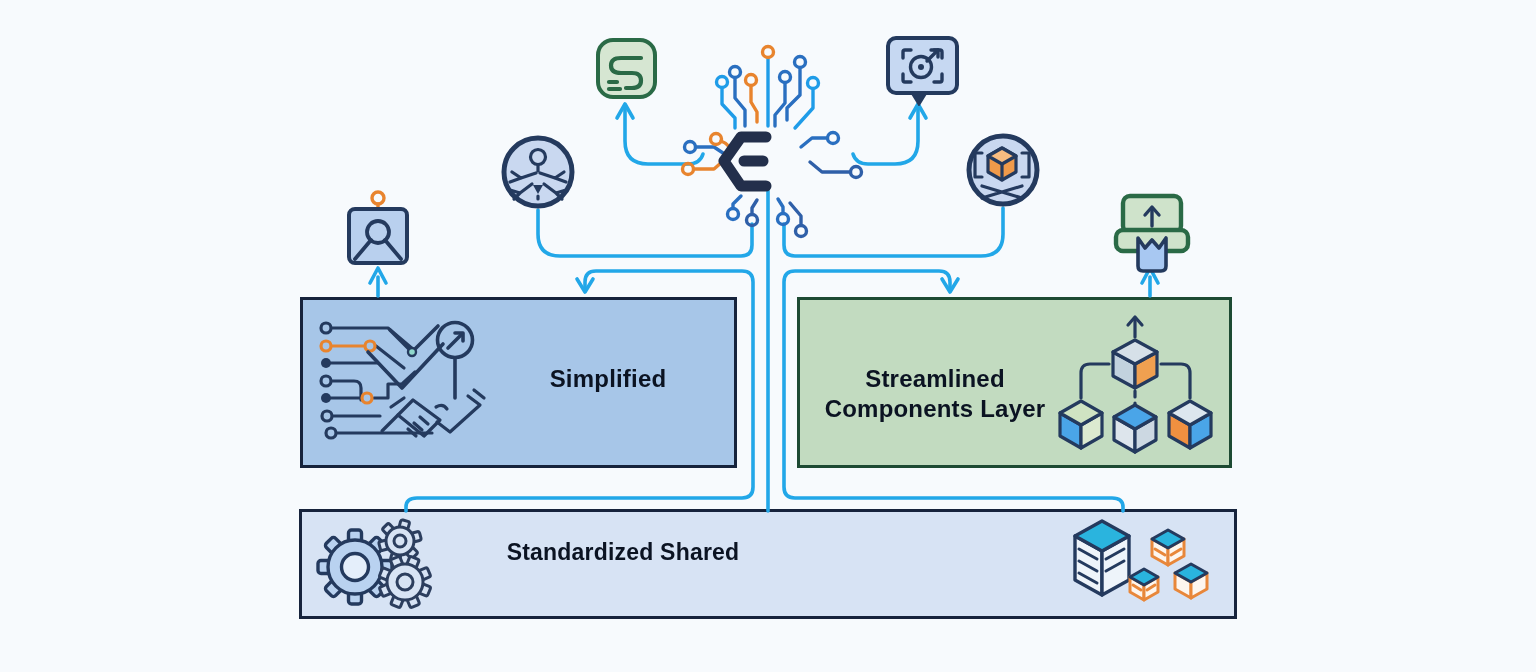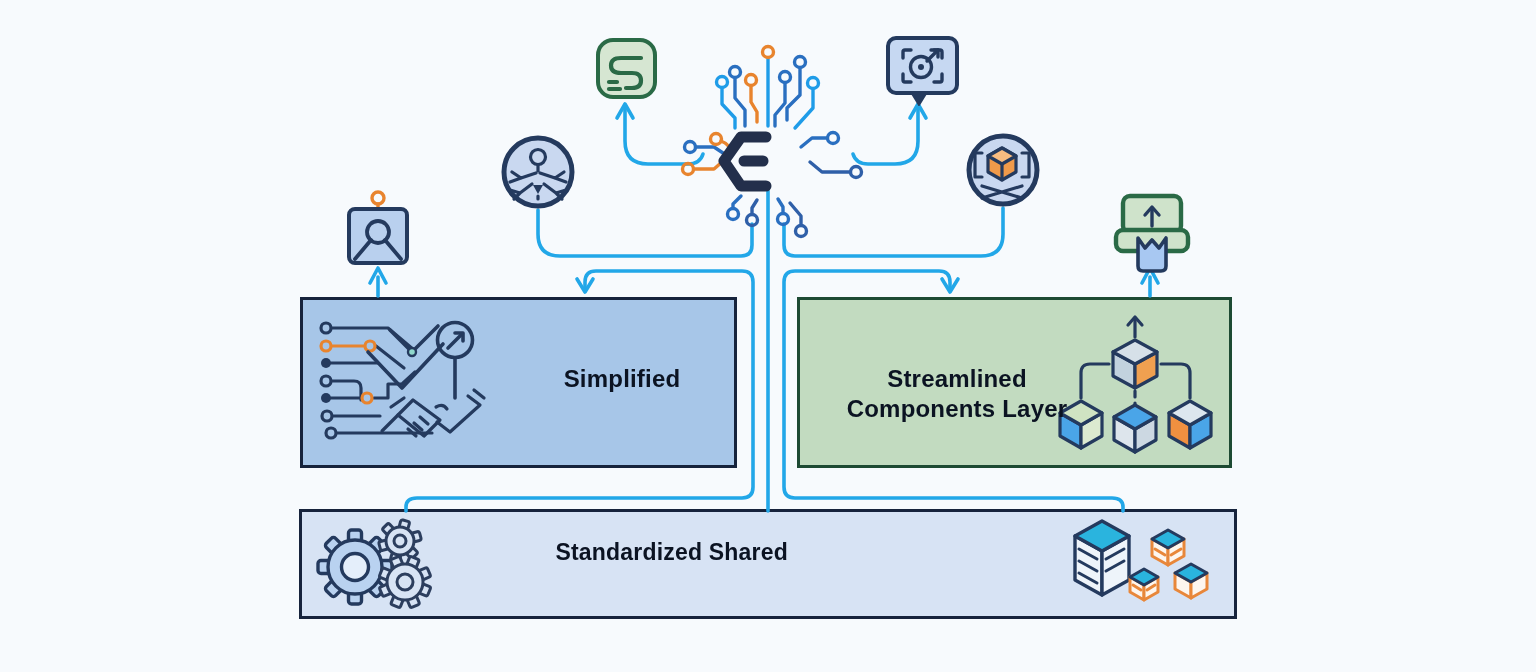--- a/index.html
+++ b/index.html
@@ -7,23 +7,23 @@
     position:relative;width:1536px;height:672px;overflow:hidden;
     background:#f7fafd;
     font-family:"Liberation Sans",sans-serif;
   }
   .layer-box{position:absolute;box-sizing:border-box;z-index:1;}
   .box-consensus{left:300px;top:297px;width:437px;height:171px;background:#a7c6e8;border:3px solid #16233c;}
   .box-execution{left:797px;top:297px;width:435px;height:171px;background:#c2dbc0;border:3px solid #1d4a33;}
   .box-shared{left:299px;top:509px;width:938px;height:110px;background:#d7e3f4;border:3px solid #16233c;}
   .diagram-svg{position:absolute;left:0;top:0;z-index:2;pointer-events:none;}
   .label{position:absolute;z-index:3;font-weight:bold;color:#0b1322;letter-spacing:.2px;}
-  .label-consensus{left:482px;top:364px;width:280px;text-align:center;font-size:24px;line-height:30px;}
-  .label-execution{left:817px;top:364px;width:280px;text-align:center;font-size:24px;line-height:30px;}
-  .label-shared{left:458px;top:537px;width:330px;text-align:right;font-size:23px;line-height:30px;}
+  .label-consensus{left:468px;top:364px;width:280px;text-align:center;font-size:24px;line-height:30px;}
+  .label-execution{left:795px;top:364px;width:280px;text-align:center;font-size:24px;line-height:30px;}
+  .label-shared{left:458px;top:537px;width:330px;text-align:center;font-size:23px;line-height:30px;}
 </style>
 </head>
 <body>
 
 <div class="canvas">
 
   <div class="layer-box box-consensus"></div>
   <div class="layer-box box-execution"></div>
   <div class="layer-box box-shared"></div>
 

